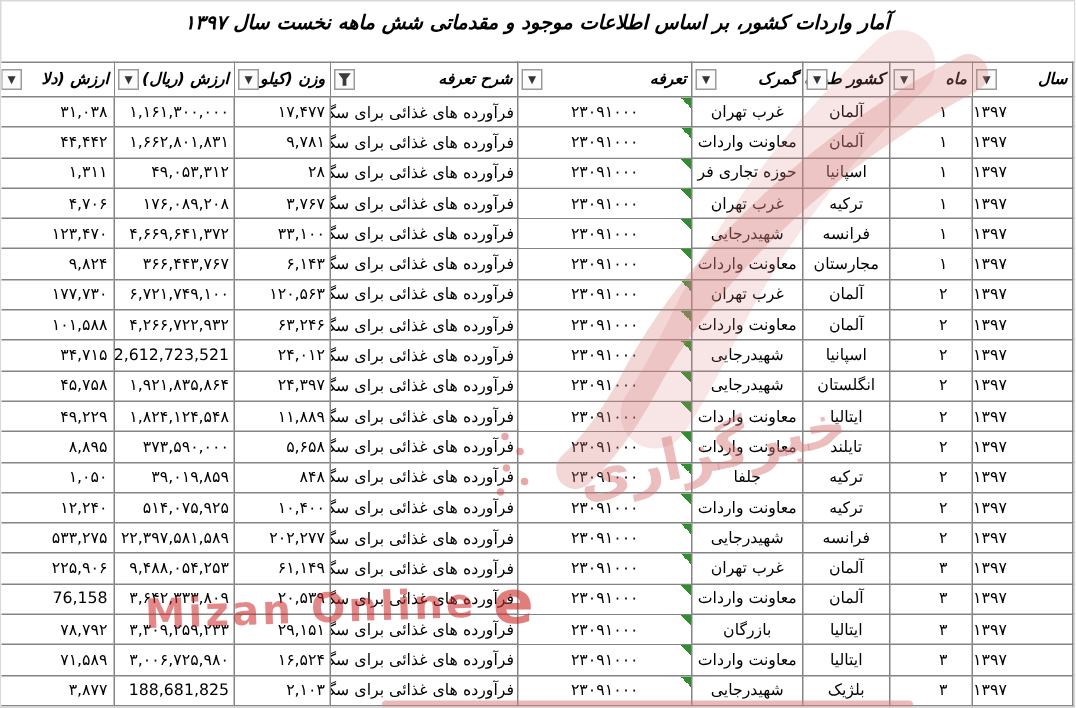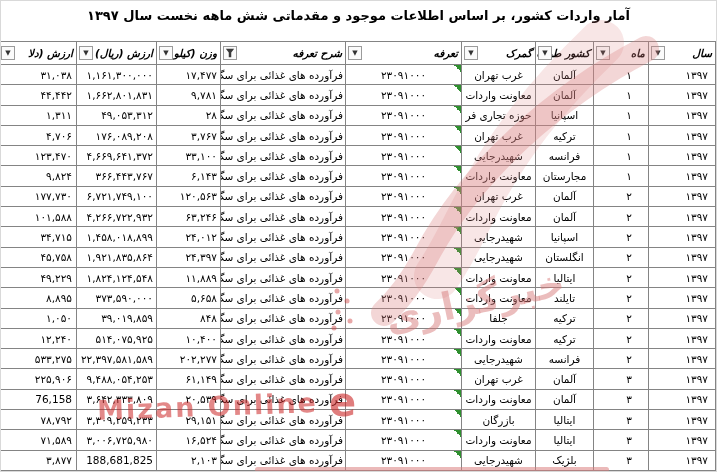--- a/index.html
+++ b/index.html
@@ -1,32 +1,32 @@
 <!DOCTYPE html>
 <html lang="fa"><head>
 <meta charset="utf-8">
 <style>
   html,body{margin:0;padding:0;background:#fff;}
   .screen{position:relative;width:717px;height:472px;background:#ffffff;overflow:hidden;
           font-family:"DejaVu Sans",sans-serif;border:1px solid #d9d9d9;box-sizing:border-box;}
   .title{position:absolute;top:7px;left:0;right:0;text-align:center;
-         font-size:13px;font-weight:bold;color:#000;direction:rtl;}
+         font-size:13px;font-weight:bold;color:#000;direction:rtl;font-style:italic;}
   table.grid{position:absolute;top:40px;right:0;width:717px;border-collapse:collapse;
              table-layout:fixed;direction:rtl;background:#fff;}
   .grid th,.grid td{border:1px solid #848484;padding:0;margin:0;height:20.3px;
              font-size:10.5px;color:#000;white-space:nowrap;overflow:hidden;
              box-sizing:border-box;font-weight:normal;background:#fff;}
   .grid thead th{height:23px;font-weight:bold;position:relative;text-align:right;padding-left:16px;}
   .hlabel{padding-right:3px;font-style:italic;}
   
   col.w-year{width:67px}col.w-month{width:55px}col.w-country{width:58px}
   col.w-customs{width:74px}col.w-tariff{width:116px}col.w-description{width:125px}
   col.w-weight{width:64px}col.w-rial{width:80px}col.w-dollar{width:78px}
   
-  td.c-year{text-align:right;padding-right:7px}
+  td.c-year{text-align:left;padding-right:7px}
   td.c-month{text-align:right;padding-right:16px}
   td.c-country,td.c-customs{text-align:center}
   td.c-tariff{text-align:center;position:relative}
   td.c-description{text-align:right;padding-right:2px}
   td.c-weight,td.c-rial{text-align:right;padding-right:3px}
   td.c-dollar{padding-right:4px}
   
   .fbtn{position:absolute;left:2px;top:4px;width:14px;height:14px;border:1px solid #9b9b9b;
         background:#fbfbfb;box-sizing:border-box;display:flex;align-items:center;
         justify-content:center;padding:0;cursor:default;}
@@ -187,21 +187,21 @@
           <td class="c-dollar">۱۰۱,۵۸۸</td>
         </tr>
         <tr>
           <td class="c-year">۱۳۹۷</td>
           <td class="c-month">۲</td>
           <td class="c-country">اسپانیا</td>
           <td class="c-customs">شهیدرجایی</td>
           <td class="c-tariff">۲۳۰۹۱۰۰۰<span class="tri"></span></td>
           <td class="c-description">فرآورده های غذائی برای سگ یا گربه</td>
           <td class="c-weight">۲۴,۰۱۲</td>
-          <td class="c-rial">۱,۴۵۸,۰۱۸,۸۹۹</td>
+          <td class="c-rial">2,612,723,521</td>
           <td class="c-dollar">۳۴,۷۱۵</td>
         </tr>
         <tr>
           <td class="c-year">۱۳۹۷</td>
           <td class="c-month">۲</td>
           <td class="c-country">انگلستان</td>
           <td class="c-customs">شهیدرجایی</td>
           <td class="c-tariff">۲۳۰۹۱۰۰۰<span class="tri"></span></td>
           <td class="c-description">فرآورده های غذائی برای سگ یا گربه</td>
           <td class="c-weight">۲۴,۳۹۷</td>

